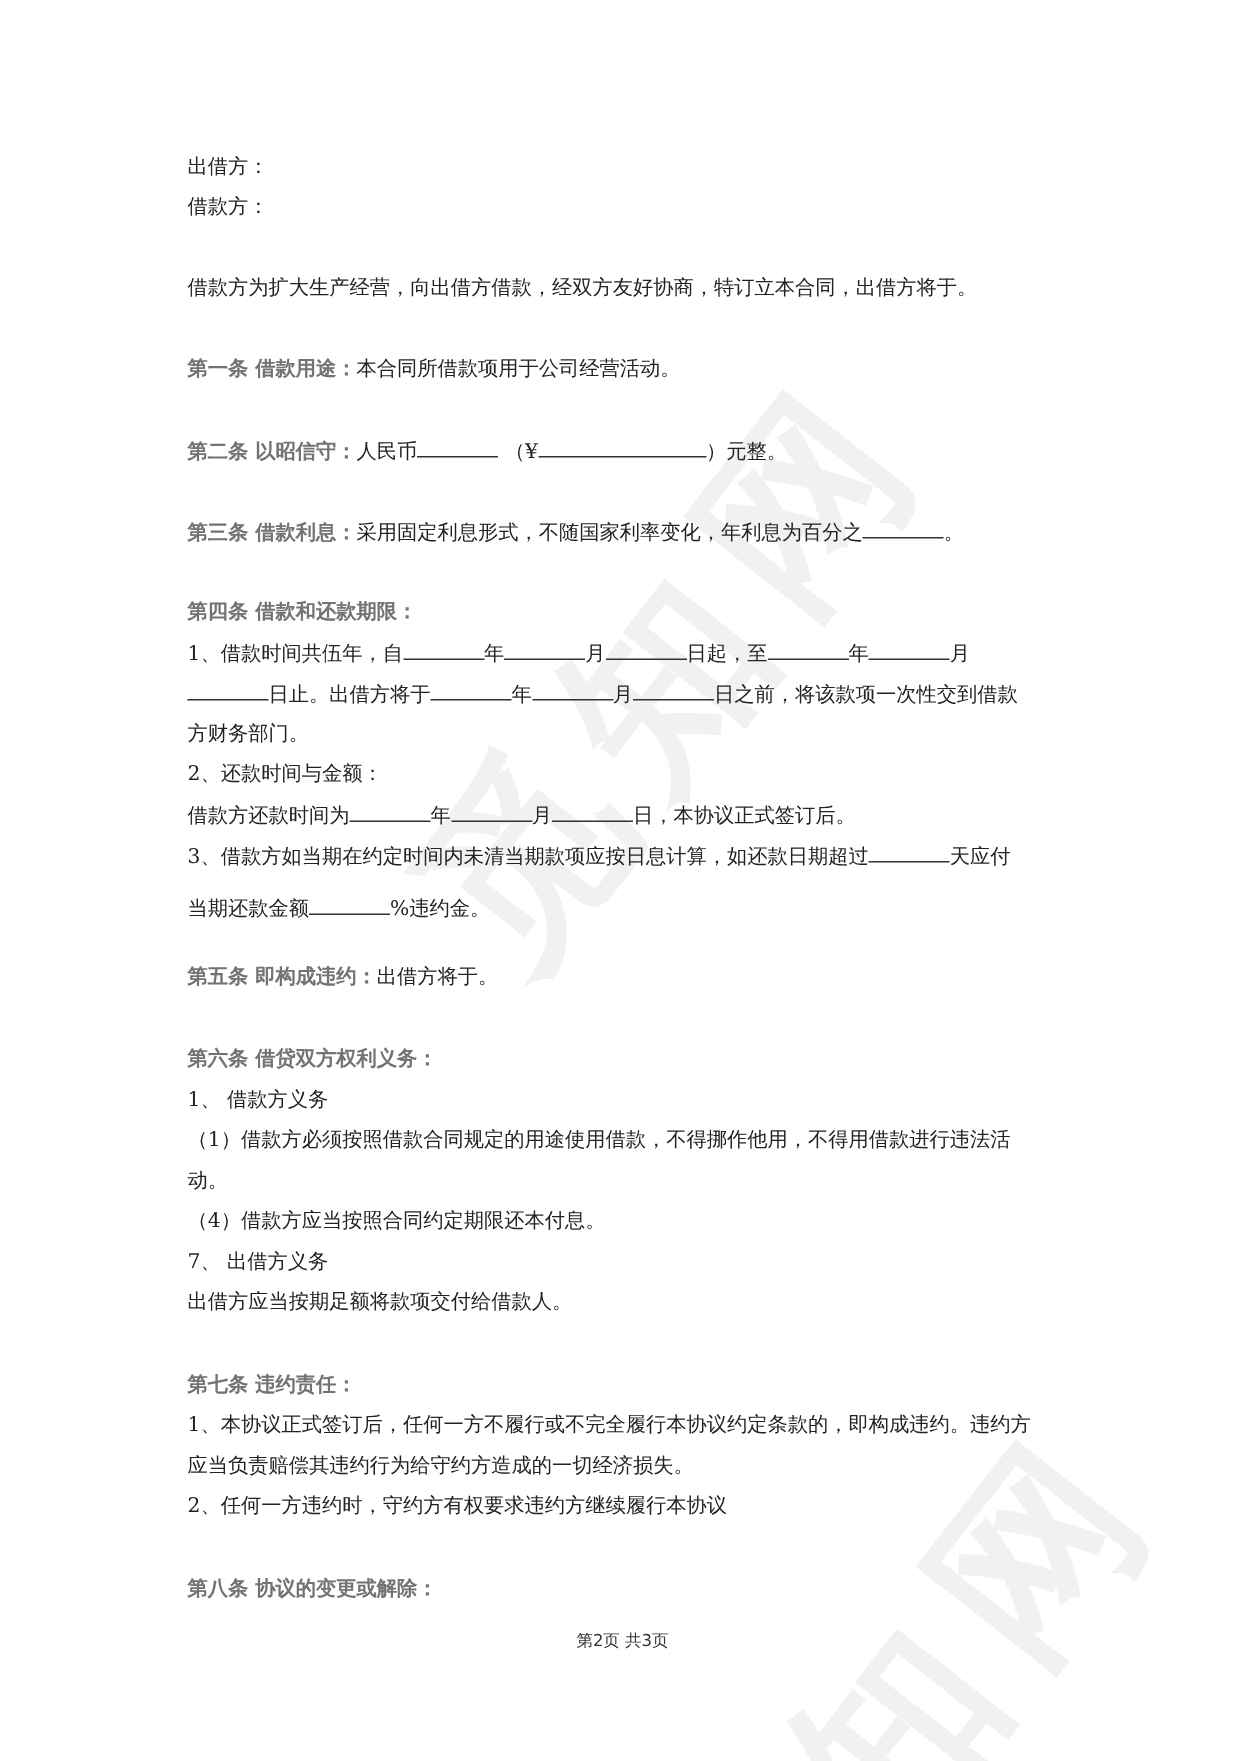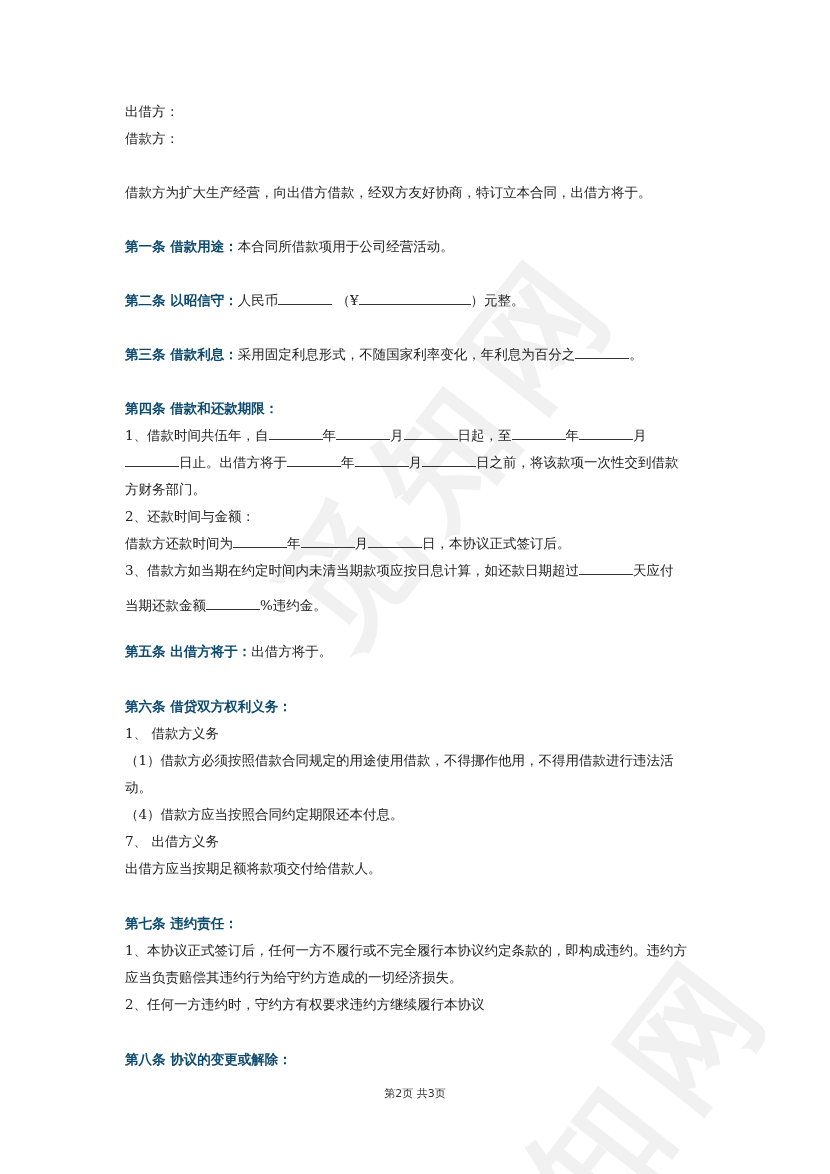--- a/index.html
+++ b/index.html
@@ -37,21 +37,21 @@
     .line {
       position: absolute;
       left: 0;
       font-size: 13.5px;
       line-height: 18px;
       white-space: nowrap;
     }
     .bold {
       font-weight: bold;
       font-family: "DejaVu Sans", "Liberation Sans", sans-serif;
-      color: #0c4a6e;
+      color: #737373;
     }
     .blank {
       display: inline-block;
       border-bottom: 1px solid #333333;
       height: 13px;
       vertical-align: baseline;
     }
     .b56 { width: 54px; }
     .b112 { width: 112px; }
     .footer {
@@ -105,21 +105,21 @@
     <span>借款方还款时间为</span><span class="blank b56"></span><span>年</span><span class="blank b56"></span><span>月</span><span class="blank b56"></span><span>日，本协议正式签订后。</span>
   </div>
   <div class="line" style="top:561px">
     <span>3、借款方如当期在约定时间内未清当期款项应按日息计算，如还款日期超过</span><span class="blank b56"></span><span>天应付</span>
   </div>
   <div class="line" style="top:596px">
     <span>当期还款金额</span><span class="blank b56"></span><span>%违约金。</span>
   </div>
 
   <div class="line" style="top:642px">
-    <span class="bold">第五条  出借方将于：</span><span>出借方将于。</span>
+    <span class="bold">第五条  即构成违约：</span><span>出借方将于。</span>
   </div>
 
   <div class="line" style="top:697px">
     <span class="bold">第六条  借贷双方权利义务：</span>
   </div>
   <div class="line" style="top:724px">1、   借款方义务</div>
   <div class="line" style="top:751px">（1）借款方必须按照借款合同规定的用途使用借款，不得挪作他用，不得用借款进行违法活</div>
   <div class="line" style="top:778px">动。</div>
   <div class="line" style="top:805px">（4）借款方应当按照合同约定期限还本付息。</div>
   <div class="line" style="top:832px">7、   出借方义务</div>

